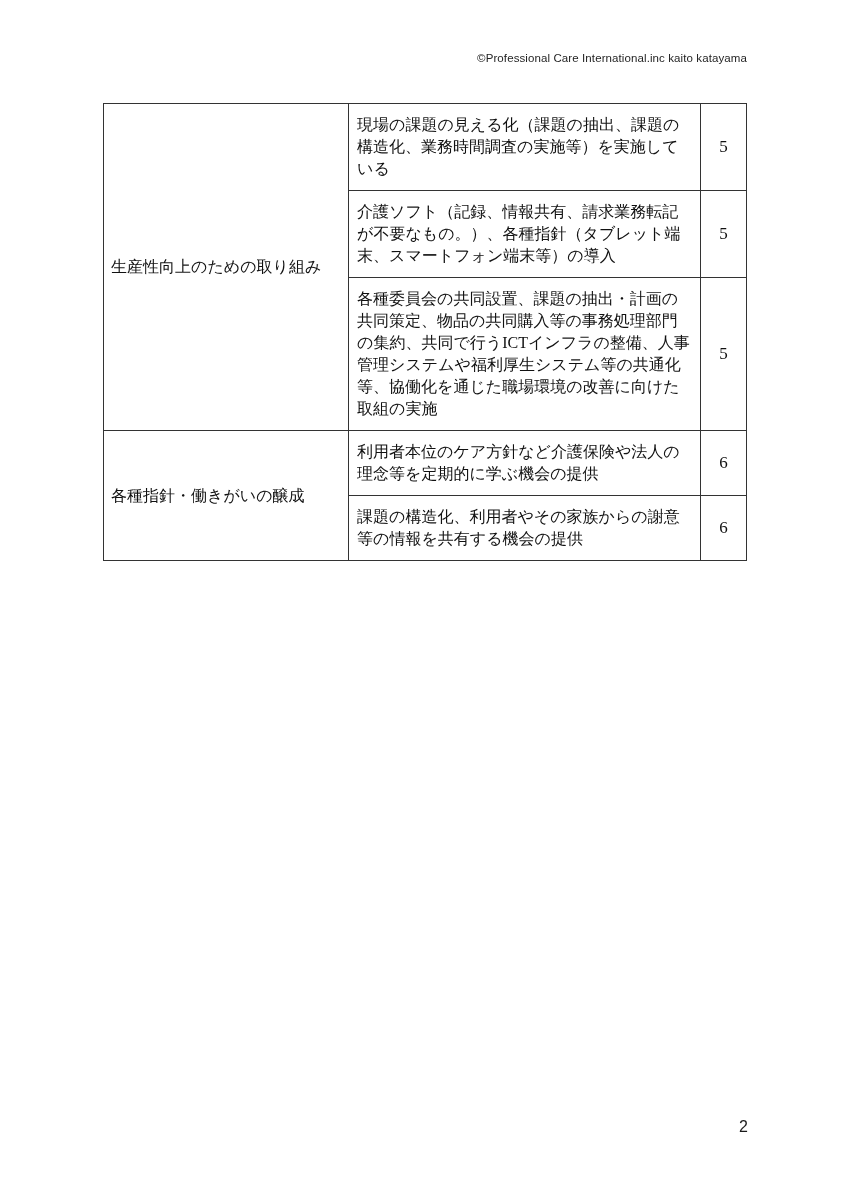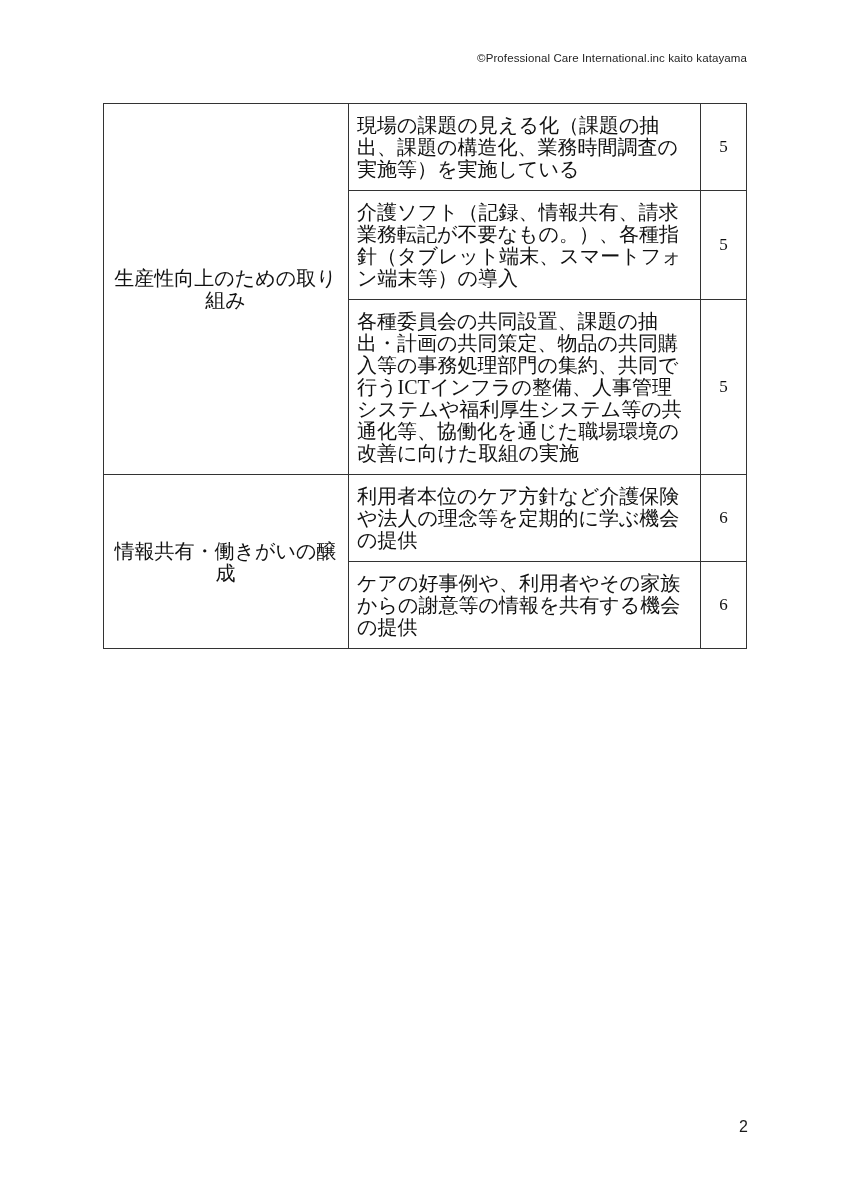--- a/index.html
+++ b/index.html
@@ -28,30 +28,29 @@
   table.doc-table {
     position: absolute;
     left: 103px;
     top: 103px;
     width: 643px;
     border-collapse: collapse;
     table-layout: fixed;
   }
   .doc-table td {
     border: 1.5px solid #333333;
-    font-size: 20px;
+    font-size: 16px;
     line-height: 22px;
     padding: 10px 8px 10px 8px;
     vertical-align: middle;
     color: #111111;
   }
   .doc-table td.cat {
     width: 245px;
     padding-left: 7px;
-    text-align: center;
   }
   .doc-table td.desc {
     width: 352px;
   }
   .doc-table td.score {
     width: 46px;
     text-align: center;
     font-size: 17px;
   }
   .page-number {
@@ -81,26 +80,26 @@
       </tr>
       <tr>
         <td class="desc">介護ソフト（記録、情報共有、請求業務転記が不要なもの。）、各種指針（タブレット端末、スマートフォン端末等）の導入</td>
         <td class="score">5</td>
       </tr>
       <tr>
         <td class="desc">各種委員会の共同設置、課題の抽出・計画の共同策定、物品の共同購入等の事務処理部門の集約、共同で行うICTインフラの整備、人事管理システムや福利厚生システム等の共通化等、協働化を通じた職場環境の改善に向けた取組の実施</td>
         <td class="score">5</td>
       </tr>
       <tr>
-        <td class="cat" rowspan="2">情報共有・働きがいの醸成</td>
+        <td class="cat" rowspan="2">各種指針・働きがいの醸成</td>
         <td class="desc">利用者本位のケア方針など介護保険や法人の理念等を定期的に学ぶ機会の提供</td>
         <td class="score">6</td>
       </tr>
       <tr>
-        <td class="desc">ケアの好事例や、利用者やその家族からの謝意等の情報を共有する機会の提供</td>
+        <td class="desc">課題の構造化、利用者やその家族からの謝意等の情報を共有する機会の提供</td>
         <td class="score">6</td>
       </tr>
     </tbody>
   </table>
 
   <div class="page-number">2</div>
 
 </div>
 
 </body></html>

